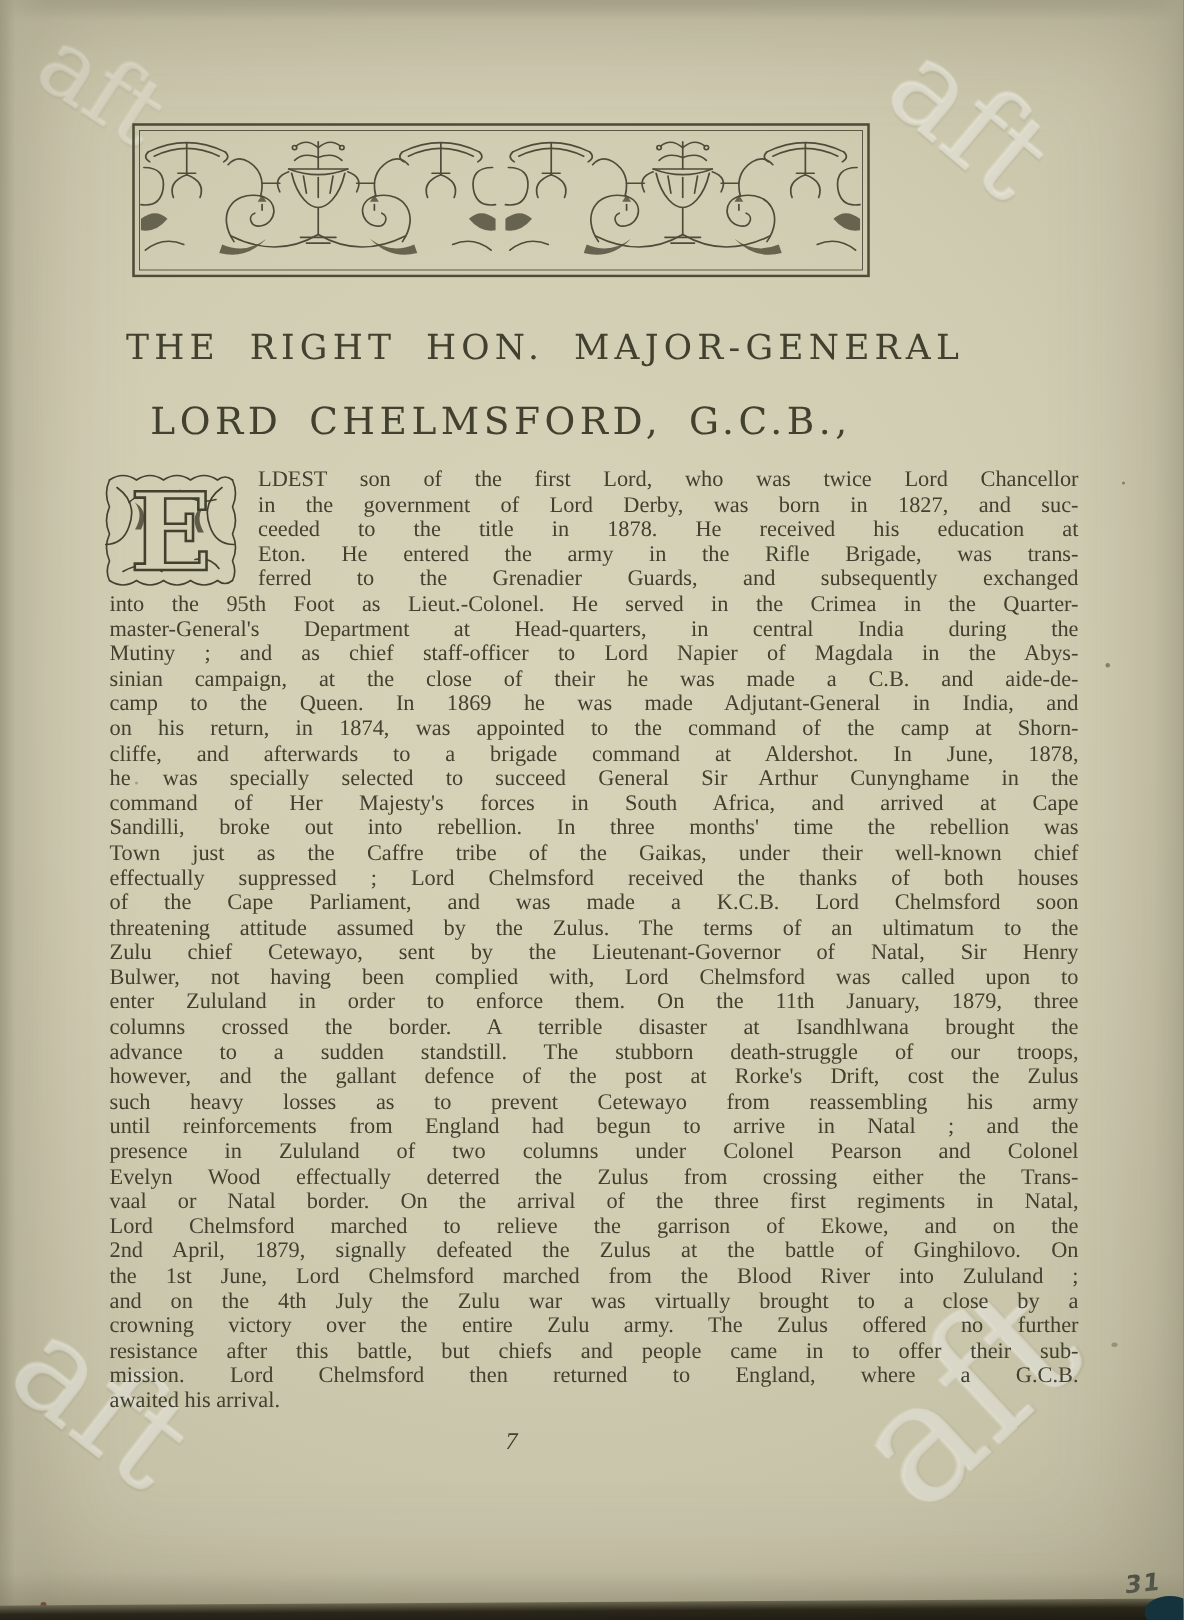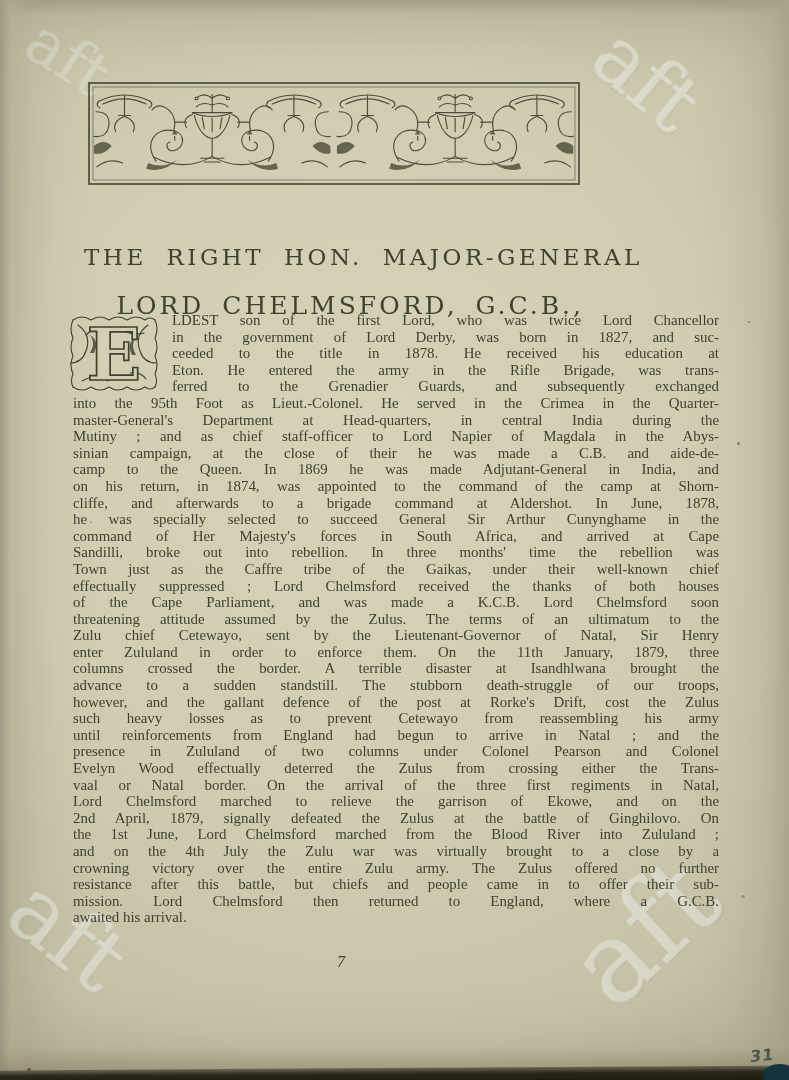--- a/index.html
+++ b/index.html
@@ -24,21 +24,21 @@
   .corner-blob{position:absolute;right:-8px;bottom:-6px;width:34px;height:22px;
     border-radius:50%;background:#14333c;}
 
   
   .ornament{position:absolute;left:88px;top:82px;width:492px;height:103px;}
   .ornament path,.ornament circle{stroke:var(--orn);fill:none;stroke-width:1.15;stroke-linecap:round;}
   .ornament .lf{fill:var(--orn);stroke:none;opacity:.82;}
   .ornament .fr{stroke:var(--orn);fill:none;}
 
   
-  .titles{position:absolute;left:84px;top:219px;width:500px;text-align:right;color:var(--ink);margin-top:25px;}
+  .titles{position:absolute;left:84px;top:219px;width:500px;text-align:center;color:var(--ink);}
   .title1{font-family:"DejaVu Serif",serif;font-size:23px;letter-spacing:3.5px;word-spacing:9px;white-space:nowrap;}
   .title2{font-family:"DejaVu Serif",serif;font-size:25px;letter-spacing:3px;word-spacing:7px;margin-top:21px;white-space:nowrap;}
 
   
   .bodywrap{position:absolute;left:73px;top:312px;width:646px;color:var(--ink);
     font-size:14.9px;line-height:16.6px;}
   .dropcap{float:left;width:88px;height:81px;margin:1px 14px 0 -3px;}
   .bline{text-align:justify;text-align-last:justify;}
   .bline.last{text-align-last:left;}
 
@@ -186,20 +186,21 @@
         <div class="bline">on his return, in 1874, was appointed to the command of the camp at Shorn-</div>
         <div class="bline">cliffe, and afterwards to a brigade command at Aldershot. In June, 1878,</div>
         <div class="bline">he was specially selected to succeed General Sir Arthur Cunynghame in the</div>
         <div class="bline">command of Her Majesty's forces in South Africa, and arrived at Cape</div>
         <div class="bline">Sandilli, broke out into rebellion. In three months' time the rebellion was</div>
         <div class="bline">Town just as the Caffre tribe of the Gaikas, under their well-known chief</div>
         <div class="bline">effectually suppressed ; Lord Chelmsford received the thanks of both houses</div>
         <div class="bline">of the Cape Parliament, and was made a K.C.B. Lord Chelmsford soon</div>
         <div class="bline">threatening attitude assumed by the Zulus. The terms of an ultimatum to the</div>
         <div class="bline">Zulu chief Cetewayo, sent by the Lieutenant-Governor of Natal, Sir Henry</div>
+        <div class="bline">Bulwer, not having been complied with, Lord Chelmsford was called upon to</div>
         <div class="bline">enter Zululand in order to enforce them. On the 11th January, 1879, three</div>
         <div class="bline">columns crossed the border. A terrible disaster at Isandhlwana brought the</div>
         <div class="bline">advance to a sudden standstill. The stubborn death-struggle of our troops,</div>
         <div class="bline">however, and the gallant defence of the post at Rorke's Drift, cost the Zulus</div>
         <div class="bline">such heavy losses as to prevent Cetewayo from reassembling his army</div>
         <div class="bline">until reinforcements from England had begun to arrive in Natal ; and the</div>
         <div class="bline">presence in Zululand of two columns under Colonel Pearson and Colonel</div>
         <div class="bline">Evelyn Wood effectually deterred the Zulus from crossing either the Trans-</div>
         <div class="bline">vaal or Natal border. On the arrival of the three first regiments in Natal,</div>
         <div class="bline">Lord Chelmsford marched to relieve the garrison of Ekowe, and on the</div>

